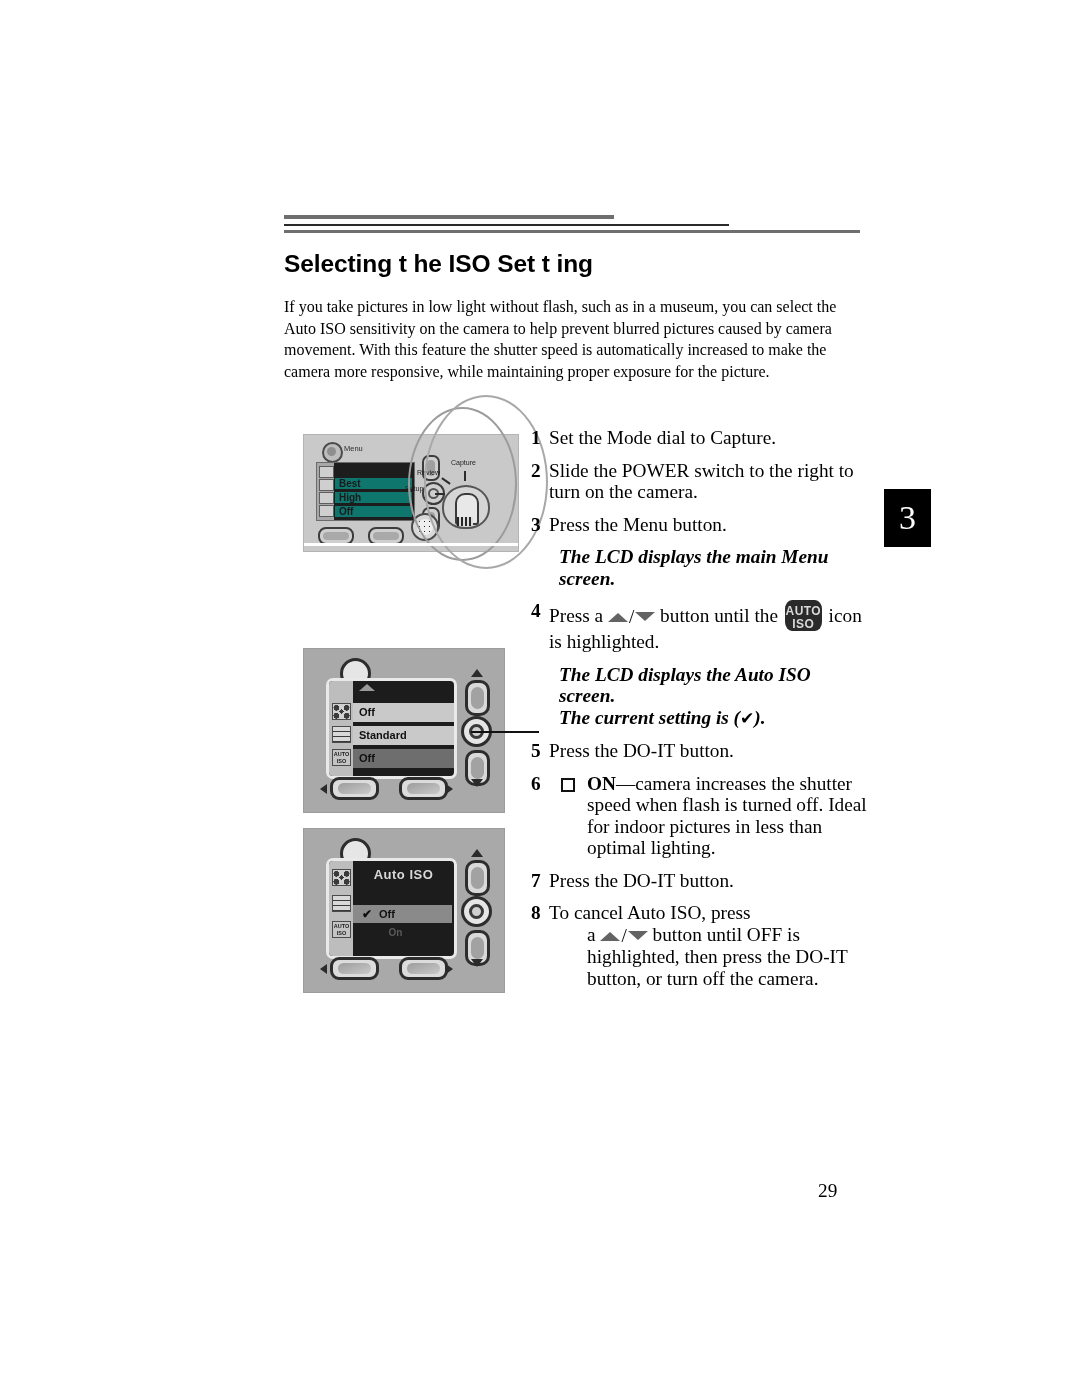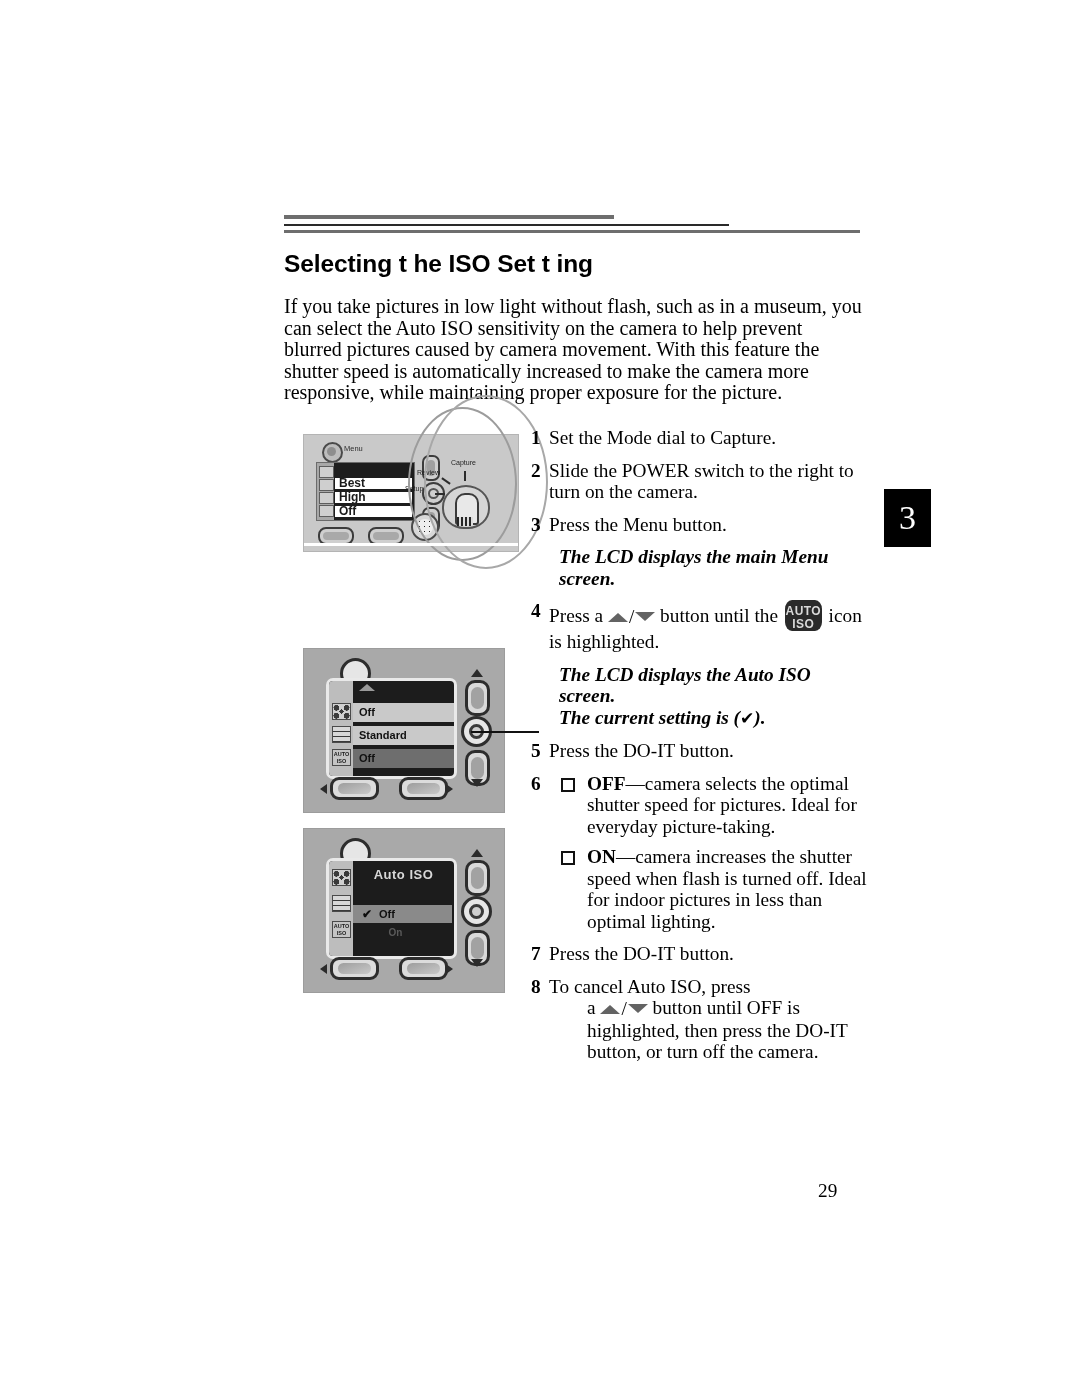--- a/index.html
+++ b/index.html
@@ -37,21 +37,21 @@
     color: #000;
     white-space: pre;
   }
 
   
   .intro {
     position: absolute;
     left: 284px;
     top: 296px;
     width: 580px;
-    font-size: 20px;
+    font-size: 16px;
     line-height: 21.6px;
     text-align: left;
   }
 
   
   .chapter-tab {
     position: absolute;
     left: 884px;
     top: 489px;
     width: 47px;
@@ -210,23 +210,23 @@
   #fig-camera-back .lcd .icol {
     position: absolute; left: 0; top: 0; width: 17px; height: 100%;
     background: #a8a8a8;
   }
   #fig-camera-back .lcd .ic {
     position: absolute; left: 2px; width: 13px; height: 10px;
     background: #cfcfcf; border: 1px solid #5d5d5d;
   }
   #fig-camera-back .lcd .row {
     position: absolute; left: 18px; right: 2px; height: 11px;
-    background: #ffffff;
-    font-family: "Liberation Sans", sans-serif;
-    font-size: 12px; font-weight: bold; color: #1a1a1a;
+    background: #0f766e;
+    font-family: "Liberation Sans", sans-serif;
+    font-size: 10px; font-weight: bold; color: #1a1a1a;
     line-height: 11px; padding-left: 4px; box-sizing: border-box;
     overflow: hidden; white-space: nowrap;
   }
   #fig-camera-back .oval {
     position: absolute; width: 14px; height: 22px; border-radius: 7px;
     background: #cfcfcf; border: 2px solid #3c3c3c;
   }
   #fig-camera-back .oval .inner {
     position: absolute; left: 3px; top: 3px; right: 3px; bottom: 3px;
     border-radius: 5px; background: #a0a0a0;
@@ -610,24 +610,20 @@
   <div class="step">
     <span class="step-num">5</span>
     <div class="step-body">Press the DO-IT button.</div>
   </div>
 
   <div class="step">
     <span class="step-num">6</span>
     <div class="bullet-list">
       <div class="bullet">
         <span class="box"></span>
-        <span class="btext"><b>OFF</b><span>—camera selects the optimal shutter speed for pictures. Ideal for everyday picture-taking.</span></span>
-      </div>
-      <div class="bullet">
-        <span class="box"></span>
         <span class="btext"><b>ON</b><span>—camera increases the shutter speed when flash is turned off. Ideal for indoor pictures in less than optimal lighting.</span></span>
       </div>
     </div>
   </div>
 
   <div class="step">
     <span class="step-num">7</span>
     <div class="step-body">Press the DO-IT button.</div>
   </div>
 

